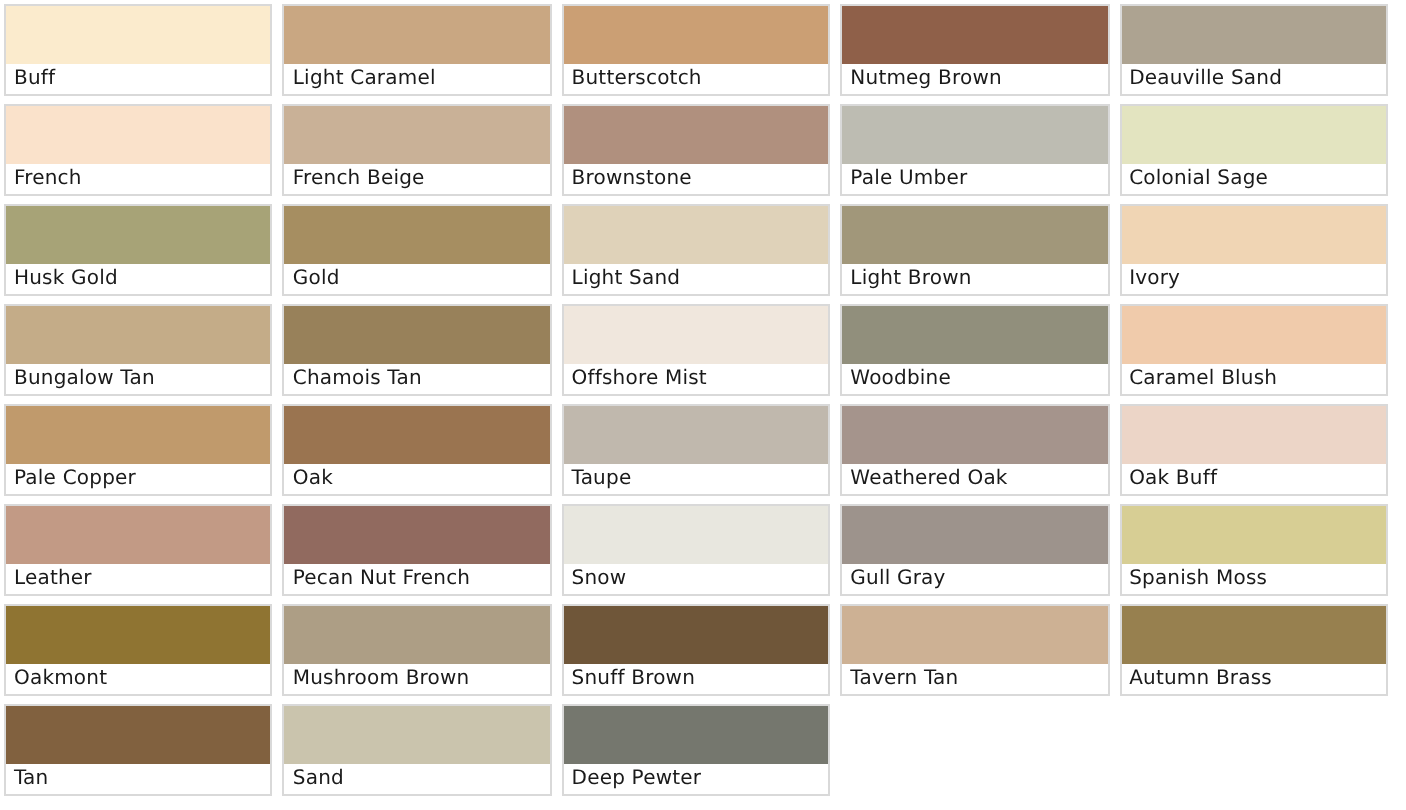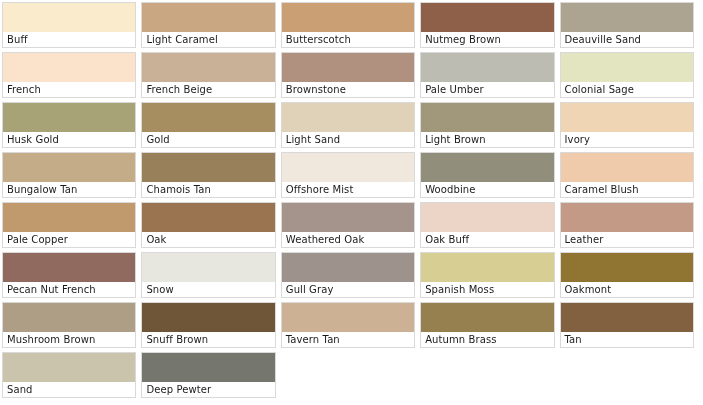--- a/index.html
+++ b/index.html
@@ -190,20 +190,26 @@
       </div>
     </div>
     <div class="swatch-cell">
       <div class="swatch-inner">
         <div class="swatch-color" title="#9a7450" style="background-color: rgb(154, 116, 80);"></div>
         <div class="swatch-label">Oak</div>
       </div>
     </div>
     <div class="swatch-cell">
       <div class="swatch-inner">
+        <div class="swatch-color" title="#c0b8ad" style="background-color: rgb(192, 184, 173);"></div>
+        <div class="swatch-label">Taupe</div>
+      </div>
+    </div>
+    <div class="swatch-cell">
+      <div class="swatch-inner">
         <div class="swatch-color" title="#a5948c" style="background-color: rgb(165, 148, 140);"></div>
         <div class="swatch-label">Weathered Oak</div>
       </div>
     </div>
     <div class="swatch-cell">
       <div class="swatch-inner">
         <div class="swatch-color" title="#ecd5c7" style="background-color: rgb(236, 213, 199);"></div>
         <div class="swatch-label">Oak Buff</div>
       </div>
     </div>

